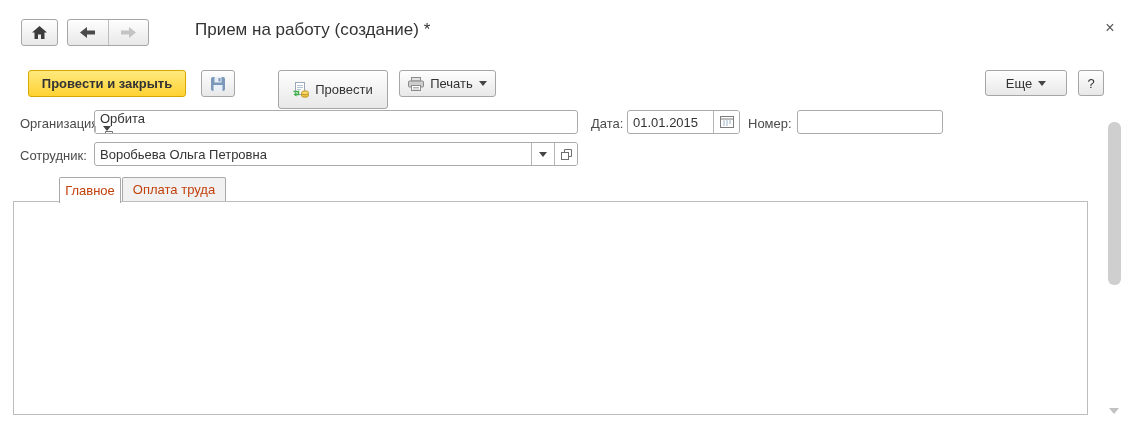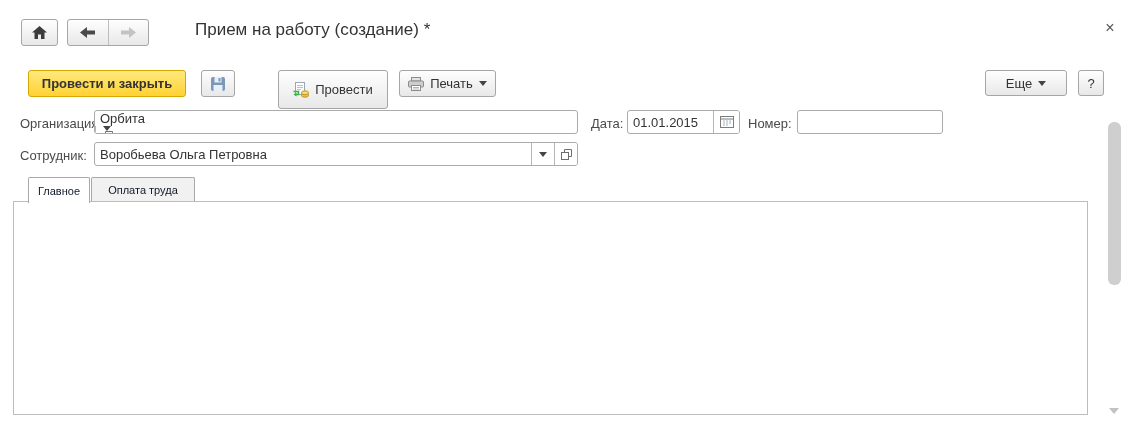--- a/index.html
+++ b/index.html
@@ -38,21 +38,21 @@
   .spin{width:14px;flex:none;display:flex;flex-direction:column;border-left:1px solid #b5b5b5;}
   .spin div{flex:1;display:flex;align-items:center;justify-content:center;cursor:pointer;}
   .spin div+div{border-top:1px solid #c9c9c9;}
   .tri-up{width:0;height:0;border-left:3px solid transparent;border-right:3px solid transparent;
           border-bottom:4px solid #555;}
   .tri-dn{width:0;height:0;border-left:3px solid transparent;border-right:3px solid transparent;
           border-top:4px solid #555;}
   
   .tab{position:absolute;top:177px;height:24px;box-sizing:border-box;border:1px solid #a8a8a8;
        border-bottom:none;border-radius:2px 2px 0 0;background:#f1f1f1;display:flex;
-       align-items:center;justify-content:center;font-size:11px;color:#0f172a;cursor:pointer;z-index:2;}
+       align-items:center;justify-content:center;font-size:13px;color:#c2410c;cursor:pointer;z-index:2;margin-left:31px;}
   .tab.active{background:#fff;height:26px;z-index:4;}
   .panel{position:absolute;left:13px;top:201px;width:1075px;height:214px;
        border:1px solid #bdbdbd;background:#fff;box-sizing:border-box;z-index:1;}
   
   .link{position:absolute;color:#2a6cb5;text-decoration:underline;cursor:pointer;font-size:13px;white-space:nowrap;}
   .help{position:absolute;color:#2a6cb5;text-decoration:none;border-bottom:1px dotted #2a6cb5;
         cursor:pointer;font-size:13px;font-weight:bold;}
   .note{position:absolute;color:#333;font-size:13.5px;white-space:nowrap;}
   
   .close-x{position:absolute;left:1100px;top:18px;width:20px;height:20px;display:flex;

